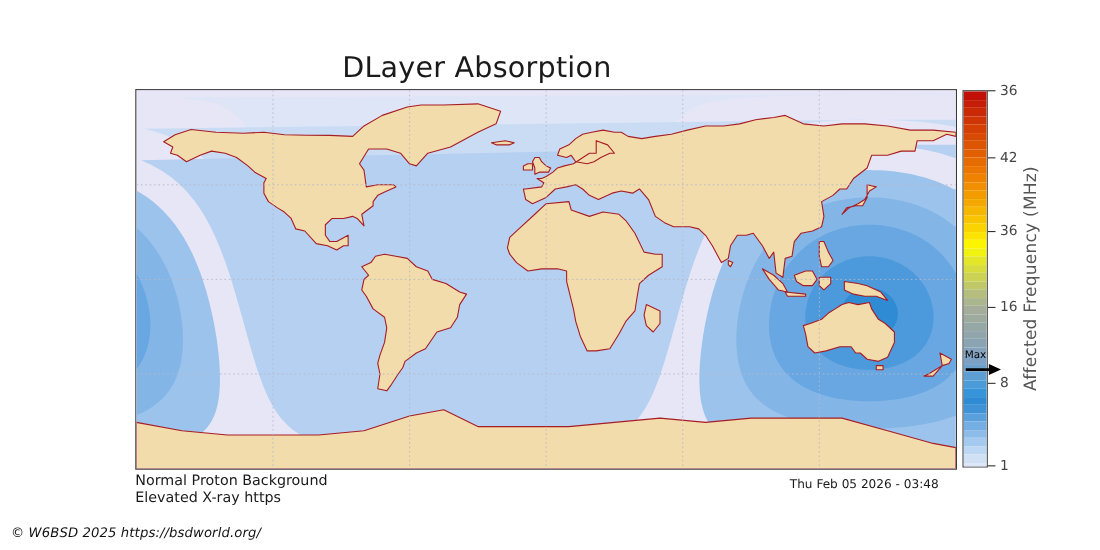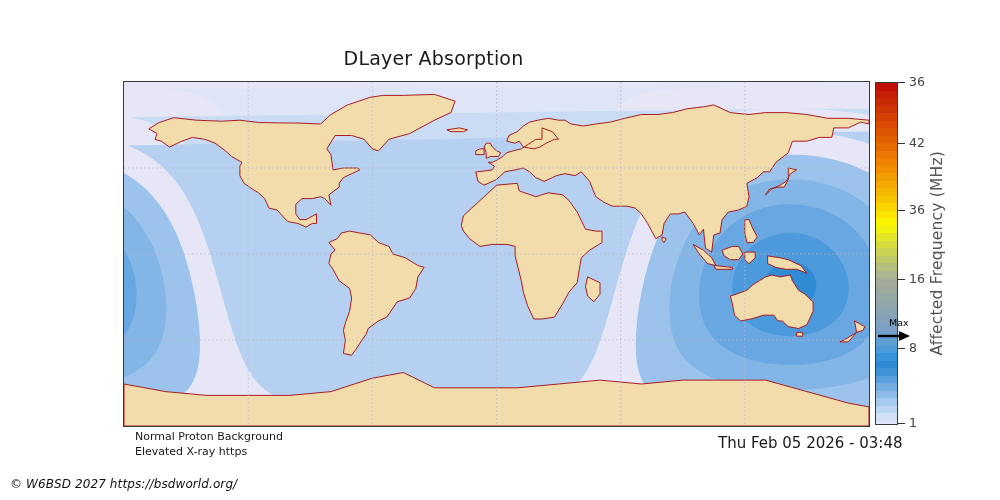--- a/index.html
+++ b/index.html
@@ -6,21 +6,21 @@
   body{
     width:1000px;height:500px;background:#ffffff;
     font-family:"DejaVu Sans","Liberation Sans",sans-serif;
     overflow:hidden;position:relative;
   }
   #stage{position:absolute;left:0;top:0;width:1000px;height:500px;}
 
   
   .title{
     position:absolute;left:0;top:47px;width:867px;text-align:center;
-    font-size:19px;color:#1a1a1a;letter-spacing:.2px;
+    font-size:26px;color:#1a1a1a;letter-spacing:.2px;
   }
 
   
   .map-frame{
     position:absolute;left:123px;top:81px;width:745px;height:344px;
     overflow:hidden;border:1px solid #3a3a3a;box-sizing:content-box;
     background:#e6e6f7;
   }
   .map-inner{position:absolute;left:0;top:0;width:745px;height:344px;overflow:hidden;}
   .map-svg{position:absolute;left:0;top:0;}
@@ -37,27 +37,27 @@
   .cbar-tick .lbl{font-size:12.5px;color:#444;transform:translateY(-1px);}
   .cbar-label{
     position:absolute;left:925px;top:82px;height:343px;width:24px;
     display:flex;align-items:center;justify-content:center;
   }
   .cbar-label span{
     writing-mode:vertical-rl;transform:rotate(180deg);
     font-size:15.5px;color:#555;white-space:nowrap;letter-spacing:.2px;
   }
   .max-ann{position:absolute;left:877px;top:318px;width:40px;pointer-events:none;}
-  .max-ann .mtxt{font-size:9.5px;color:#000;line-height:10px;display:block;padding-left:12px;}
-
-  
-  .note{position:absolute;left:135px;font-size:11px;color:#1a1a1a;}
+  .max-ann .mtxt{font-size:9.5px;color:#000;line-height:10px;display:block;}
+
+  
+  .note{position:absolute;left:123px;font-size:13px;color:#1a1a1a;}
   .note.l1{top:430px;}
   .note.l2{top:445px;}
-  .stamp{position:absolute;left:718px;top:434px;font-size:15px;color:#1a1a1a;}
+  .stamp{position:absolute;left:718px;top:434px;font-size:11px;color:#1a1a1a;}
   .copyright{
     position:absolute;left:10px;top:477px;font-size:12px;font-style:italic;
     color:#111;letter-spacing:.1px;
   }
 </style>
 </head>
 <body>
 
 <div id="stage">
 
@@ -202,15 +202,15 @@
     </svg>
   </div>
 
   <div class="cbar-label">
     <span>Affected Frequency (MHz)</span>
   </div>
 
   <div class="note l1">Normal Proton Background</div>
   <div class="note l2">Elevated X-ray https</div>
   <div class="stamp">Thu Feb 05 2026 - 03:48</div>
-  <div class="copyright">© W6BSD 2027 https://bsdworld.org/</div>
+  <div class="copyright">© W6BSD 2025 https://bsdworld.org/</div>
 
 </div>
 
 </body></html>

